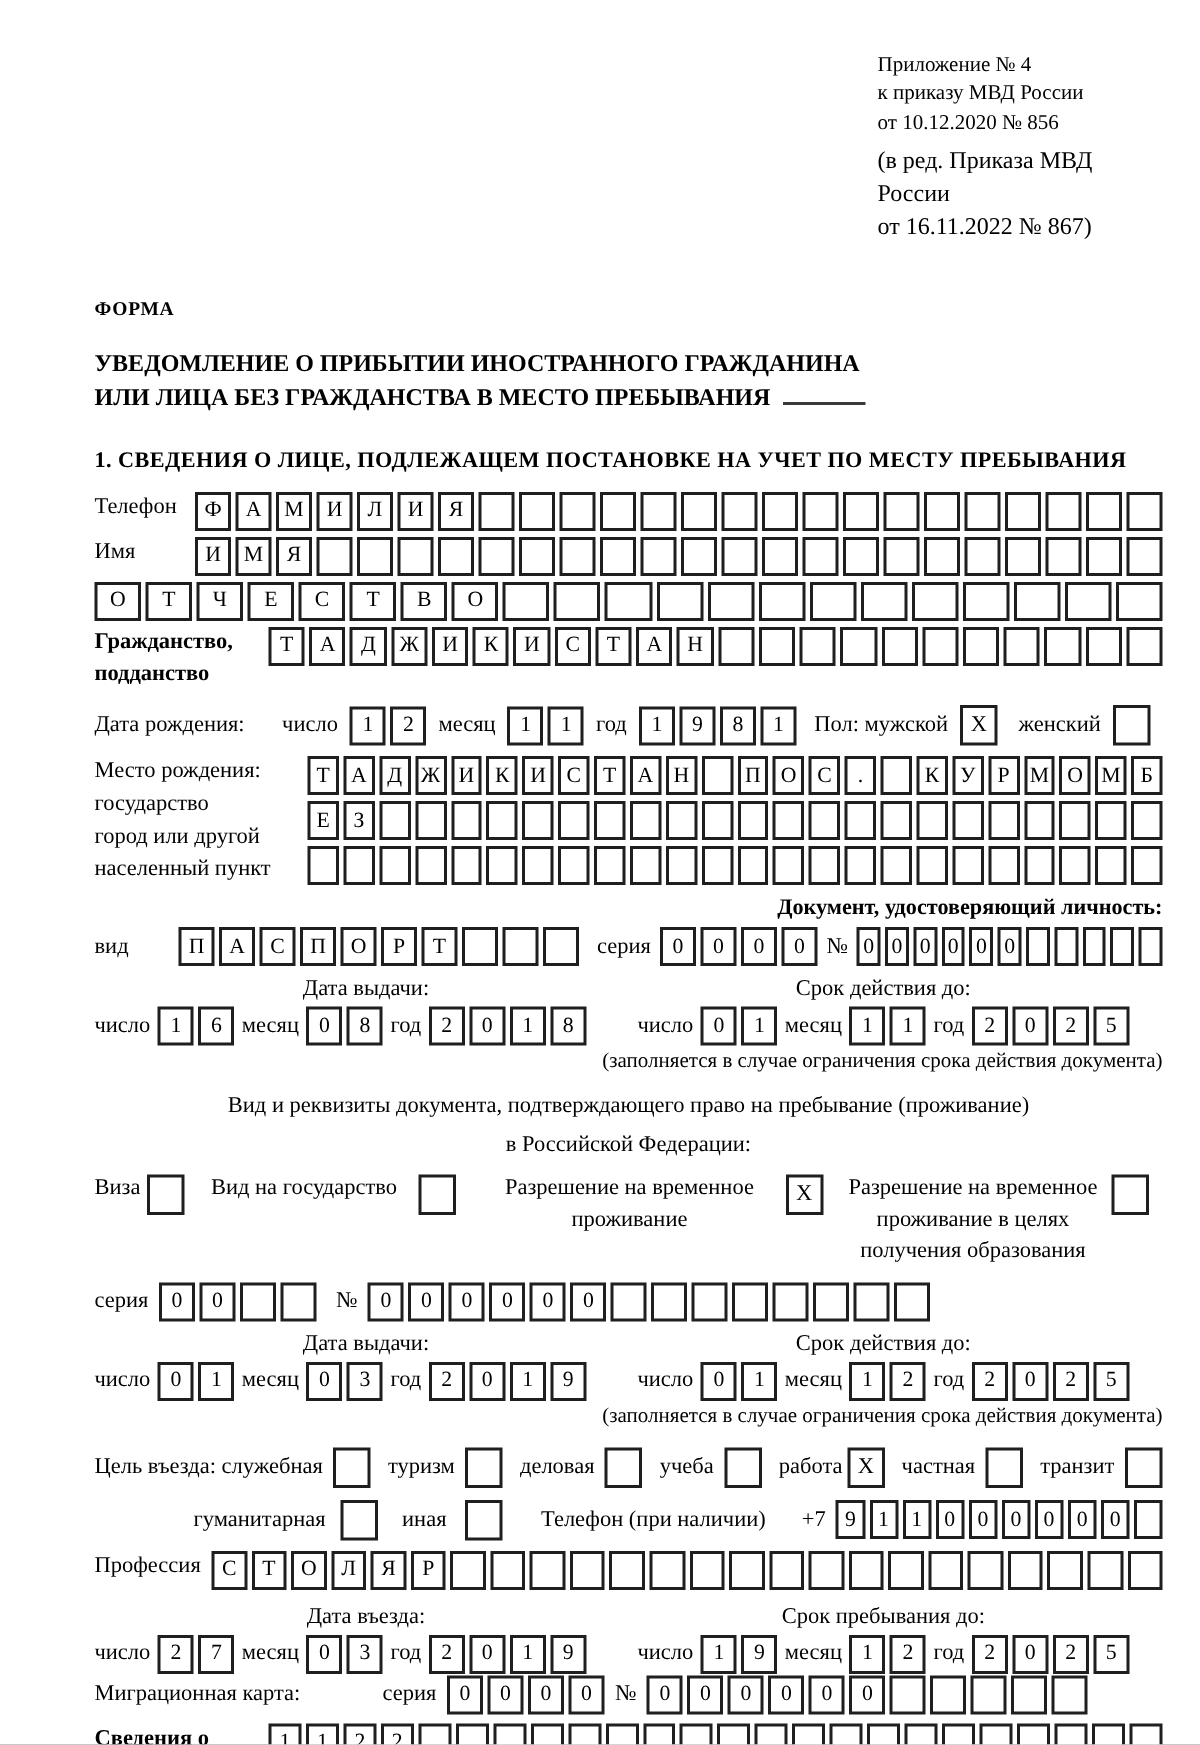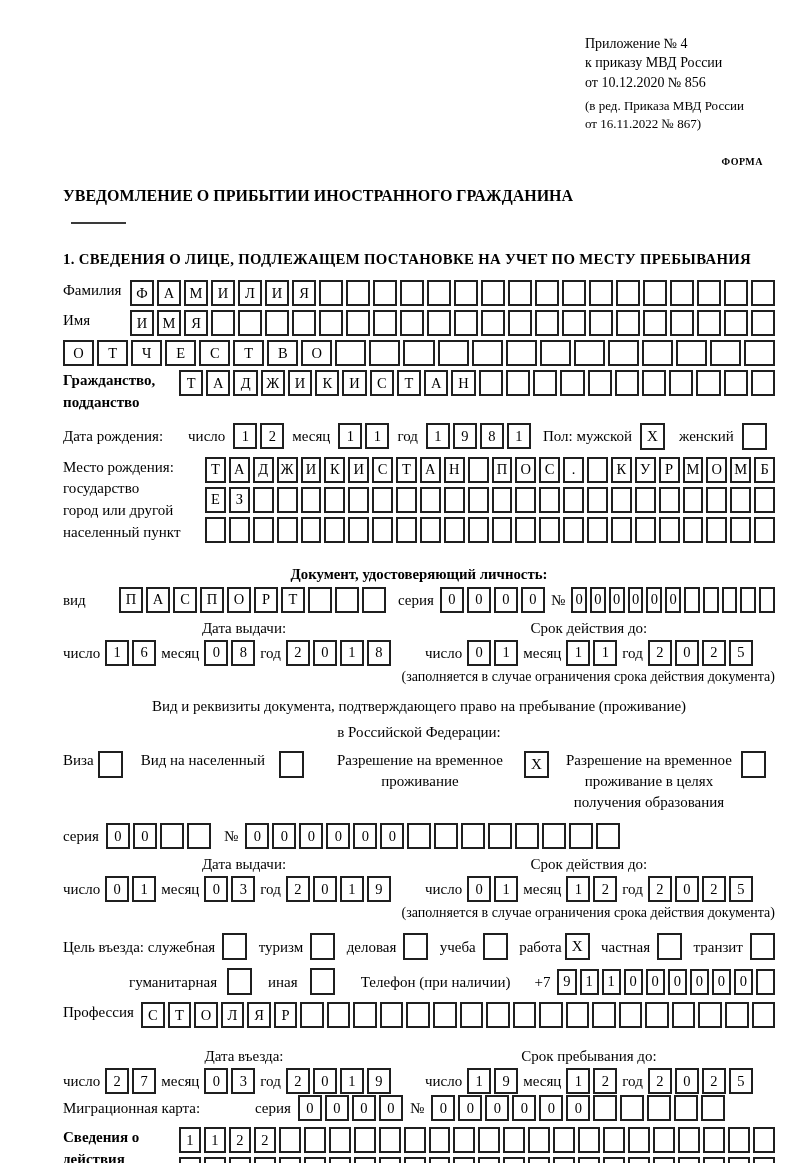--- a/index.html
+++ b/index.html
@@ -1,22 +1,22 @@
 <!DOCTYPE html>
 <html><head>
 <meta charset="utf-8">
 <style>
   * { margin:0; padding:0; box-sizing:border-box; }
   html,body { background:#9c9c9c; }
   body { width:800px; margin:0 auto; font-family:"Liberation Serif","DejaVu Serif",serif; color:#000; }
   .page { width:800px; height:1163px; background:#fff; padding:34px 25px 0 63px; overflow:hidden; position:relative; }
 
   .appendix { margin-left:522px; font-size:14px; line-height:1.38; }
-  .revision { margin-left:522px; font-size:13px; line-height:1.38; margin-top:5px; }
-  .forma { text-align:right; padding-right:12px; font-weight:bold; font-size:10px; margin-top:23px; letter-spacing:0.5px; }
+  .revision { margin-left:522px; font-size:16px; line-height:1.38; margin-top:5px; }
+  .forma { padding-right:12px; font-weight:bold; font-size:13px; margin-top:35px; letter-spacing:0.5px; }
 
   .title { text-align:left; font-weight:bold; font-size:16px; line-height:1.45; margin-top:17px; }
   .blank-line { display:inline-block; width:55px; border-bottom:2.5px solid #3a3a3a; height:12px; margin-left:8px; }
 
   .sec-heading { font-weight:bold; font-size:14.8px; margin-top:21px; letter-spacing:0.3px; }
 
   .frow { display:flex; align-items:flex-start; margin-top:4px; }
   .lbl { font-size:15px; line-height:1.35; flex:none; }
   .lbl.two div { line-height:1.45; }
   .w67 { width:67px; } .w142 { width:142px; } .w116 { width:116px;font-weight:bold; } .w50 { width:50px; } .w185 { width:185px; }
@@ -26,21 +26,21 @@
           display:flex; align-items:center; justify-content:center; font-size:14.5px; }
   .cells.fixed { flex:0 0 auto; }
   .cells.fixed .cell { flex:0 0 24px; }
 
   .box { display:inline-flex; flex:none; width:25px; height:27px; border:2px solid #1f1f1f;
          align-items:center; justify-content:center; font-size:15px; background:#fff; }
 
   .inline-row { align-items:center; gap:8px; }
   .stack { flex:1 1 auto; min-width:0; display:flex; flex-direction:column; gap:4px; }
 
-  .center-bold { text-align:center; font-weight:bold; font-size:14.8px; margin-top:22px; }
+  .center-bold { text-align:right; font-weight:bold; font-size:14.8px; margin-top:6px; }
 
   .dates { display:flex; margin-top:7px; }
   .dg1 { width:362px; flex:none; }
   .dg2 { flex:none; }
   .dg-h { text-align:center; font-size:15px; margin-bottom:3px; }
   .dg-line { display:flex; align-items:center; gap:5px; }
   .note { text-align:right; font-size:14px; margin-top:3px; }
 
   .intro { font-size:15px; line-height:1.75; margin-top:8px;text-align:center; }
 
@@ -64,27 +64,27 @@
     <div>от 10.12.2020 № 856</div>
   </div>
   <div class="revision">
     <div>(в ред. Приказа МВД России</div>
     <div>от 16.11.2022 № 867)</div>
   </div>
   <div class="forma">ФОРМА</div>
 
   <div class="title">
     <div>УВЕДОМЛЕНИЕ О ПРИБЫТИИ ИНОСТРАННОГО ГРАЖДАНИНА</div>
-    <div><span class="blank-line"></span></div>
+    <div><span>ИЛИ ЛИЦА БЕЗ ГРАЖДАНСТВА В МЕСТО ПРЕБЫВАНИЯ</span><span class="blank-line"></span></div>
   </div>
 
   <div class="sec-heading">1. СВЕДЕНИЯ О ЛИЦЕ, ПОДЛЕЖАЩЕМ ПОСТАНОВКЕ НА УЧЕТ ПО МЕСТУ ПРЕБЫВАНИЯ</div>
 
   <div class="frow" style="margin-top:12px;">
-    <div class="lbl w67">Фамилия</div>
+    <div class="lbl w67">Телефон</div>
     <div class="cells">
         <span class="cell">Ф</span>
         <span class="cell">А</span>
         <span class="cell">М</span>
         <span class="cell">И</span>
         <span class="cell">Л</span>
         <span class="cell">И</span>
         <span class="cell">Я</span>
         <span class="cell"></span>
         <span class="cell"></span>
@@ -395,21 +395,21 @@
   <div class="note">(заполняется в случае ограничения срока действия документа)</div>
 
   <div class="intro">
     <div>Вид и реквизиты документа, подтверждающего право на пребывание (проживание)</div>
     <div>в Российской Федерации:</div>
   </div>
 
   <div class="permit-row">
     <span class="lbl">Виза</span>
     <span class="box" style="margin-left:4px;"></span>
-    <span class="lbl" style="margin-left:18px;">Вид на населенный</span>
+    <span class="lbl" style="margin-left:18px;">Вид на государство</span>
     <span class="box" style="margin-left:14px;"></span>
     <div class="popt-text" style="margin-left:20px; width:192px;">
       <div>Разрешение на временное</div>
       <div>проживание</div>
     </div>
     <span class="box" style="margin-left:8px;">X</span>
     <div class="popt-text" style="margin-left:14px; width:172px;">
       <div>Разрешение на временное</div>
       <div>проживание в целях</div>
       <div>получения образования</div>
@@ -567,21 +567,21 @@
         <span class="cell"></span>
         <span class="cell"></span>
         <span class="cell"></span>
         <span class="cell"></span>
         <span class="cell"></span>
         <span class="cell"></span>
         <span class="cell"></span>
       </div>
   </div>
 
-  <div class="dates" style="margin-top:20px;">
+  <div class="dates" style="margin-top:10px;">
     <div class="dg1">
       <div class="dg-h">Дата въезда:</div>
       <div class="dg-line">
         <span class="lbl">число</span>
         <span class="cells fixed">
             <span class="cell">2</span>
             <span class="cell">7</span>
           </span>
         <span class="lbl">месяц</span>
         <span class="cells fixed">

